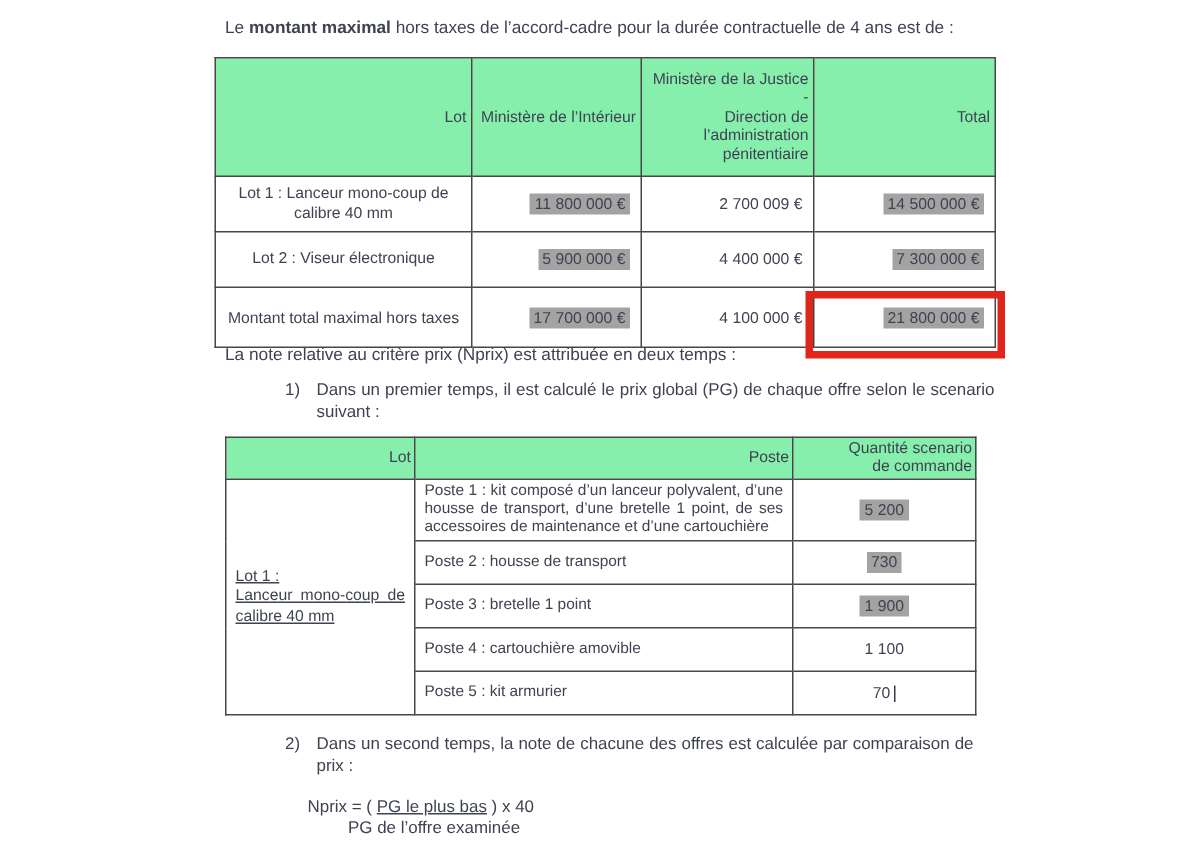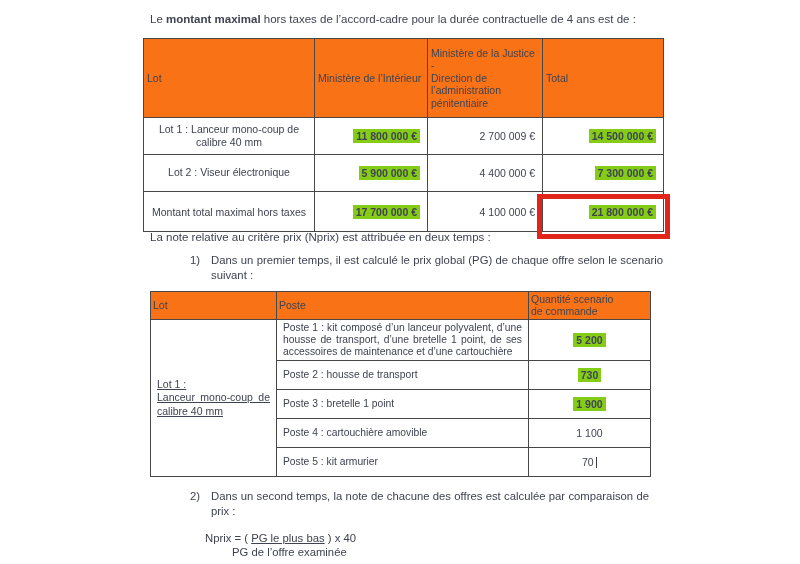--- a/index.html
+++ b/index.html
@@ -7,23 +7,23 @@
     width:800px;height:564px;background:#ffffff;overflow:hidden;
     font-family:"Liberation Sans", sans-serif;color:#3f4351;position:relative;
   }
   .block{position:absolute;}
   
   .intro{top:13px;left:150px;font-size:11.5px;white-space:nowrap;}
   .intro b{font-weight:bold;text-align:center;}
   
   table{border-collapse:collapse;table-layout:fixed;font-size:10.5px;color:#3f4351;}
   th,td{border:1px solid #474747;vertical-align:middle;}
-  th{background:#f97316;font-weight:normal;text-align:left;line-height:1.18;}
+  th{background:#86efac;font-weight:normal;text-align:right;line-height:1.18;}
   .prelines{white-space:pre-line;}
-  .hl{background:#84cc16;padding:1px 3px;font-weight:bold;}
+  .hl{background:#a3a3a3;padding:1px 3px;}
   .numcell{text-align:right;padding-right:7px;white-space:nowrap;}
   .qtycell{text-align:center;white-space:nowrap;}
   
   .t1{top:38px;left:143px;width:520px;}
   .t1 col.c-lot{width:171px;} .t1 col.c-mi{width:113px;}
   .t1 col.c-mj{width:115px;}  .t1 col.c-tot{width:121px;}
   .t1 th{height:74px;padding:2px 3px;}
   .t1 td{height:30px;}
   .t1 .lotcell{text-align:center;padding:3px 5px;line-height:1.25;}
   .t1 .lastrow td{height:33px;}

